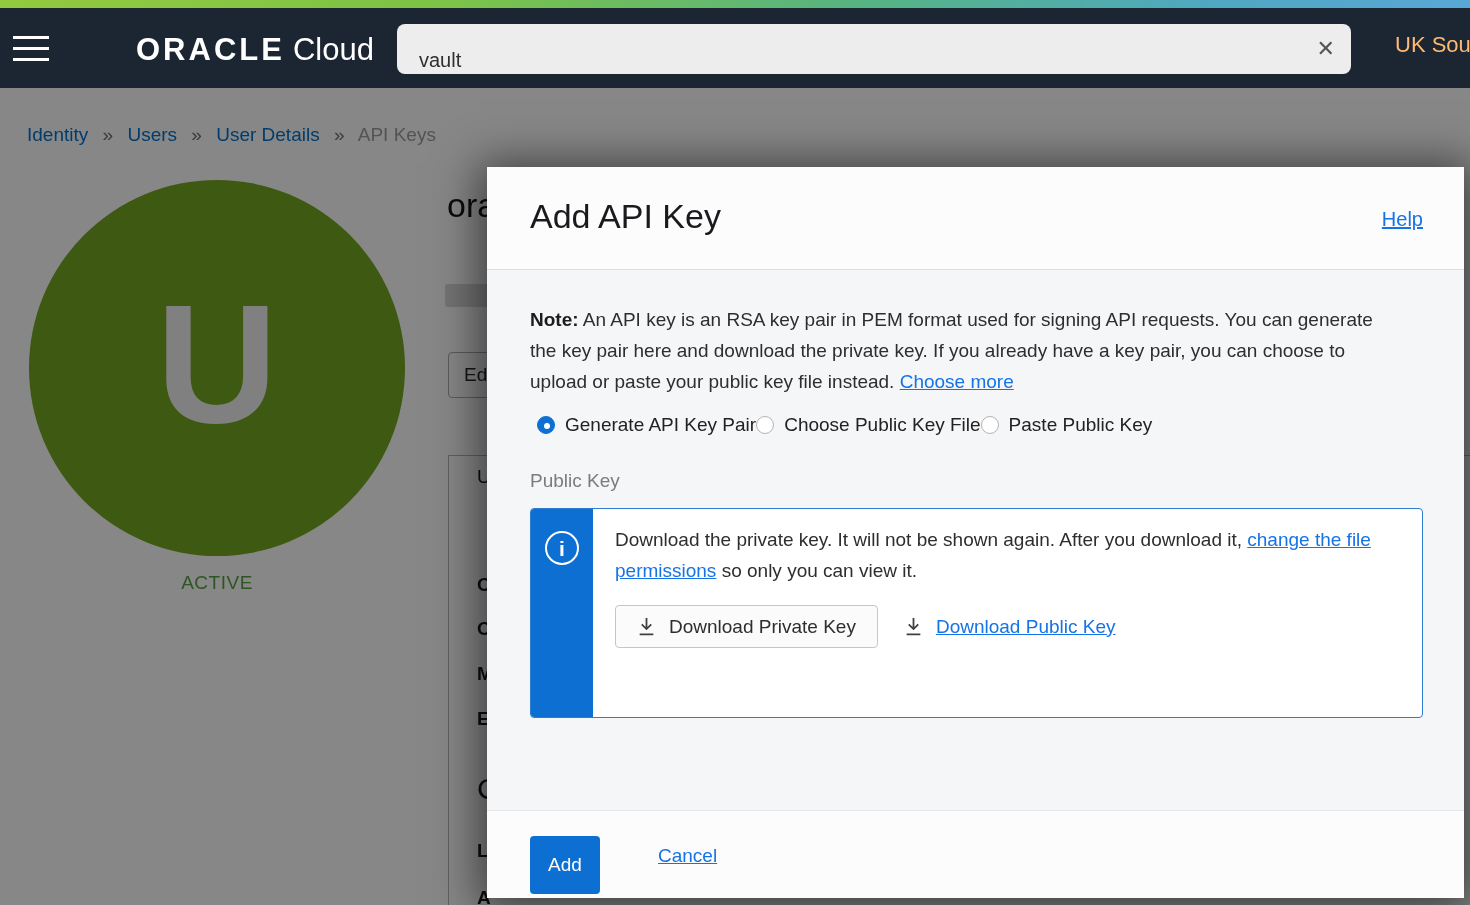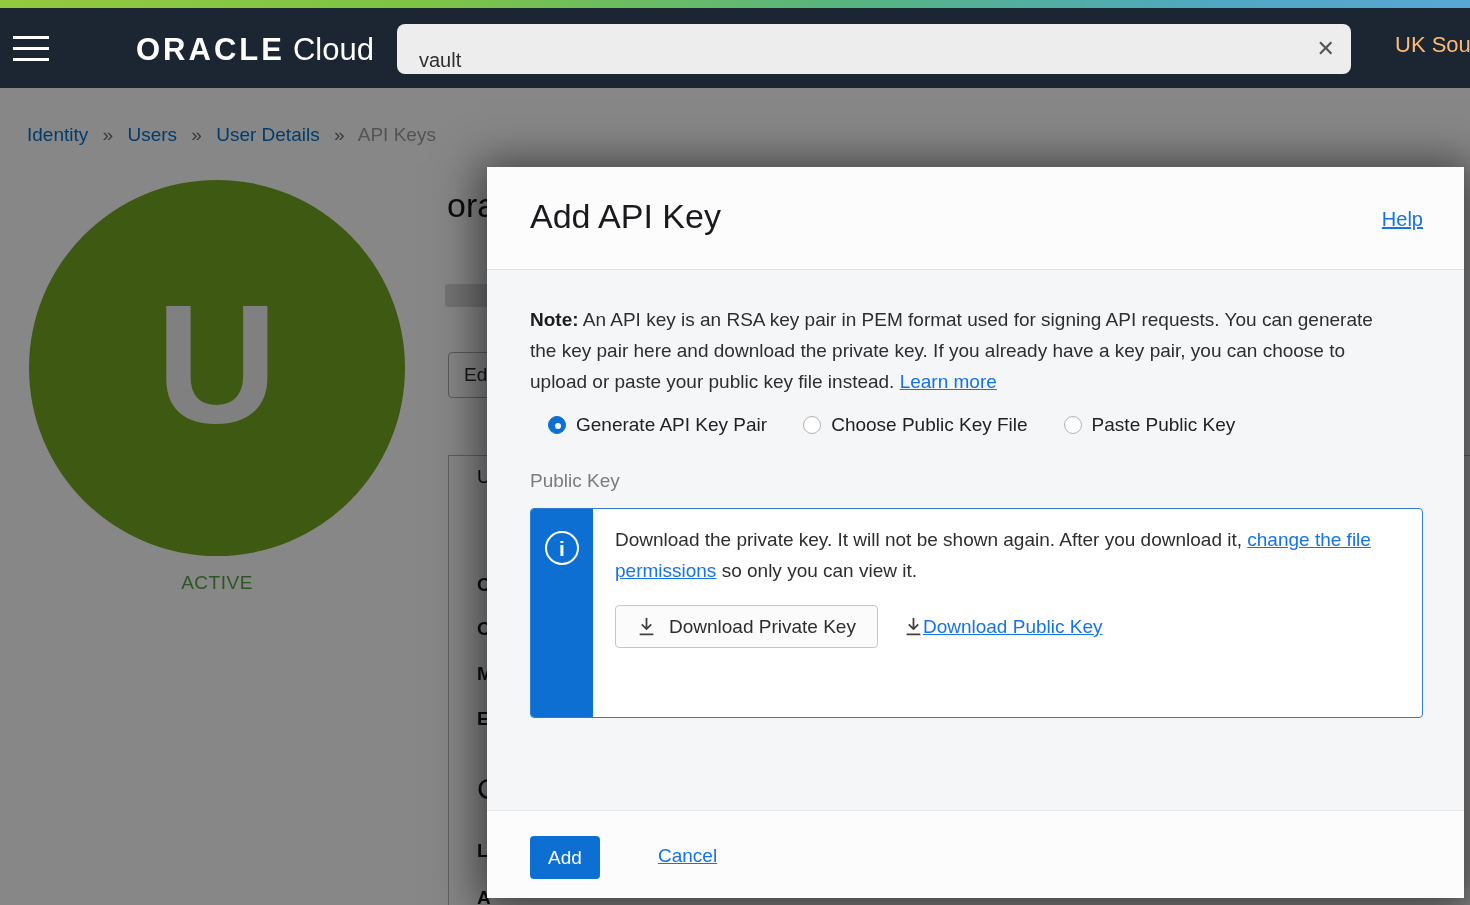--- a/index.html
+++ b/index.html
@@ -55,46 +55,46 @@
   .modal-header { position:absolute; left:0; top:0; width:100%; height:103px; background:#fcfcfc;
     border-bottom:1px solid #ddd; }
   .modal-title { position:absolute; left:43px; top:30px; font-size:34px; color:#1a1a1e; }
   .help-link { position:absolute; right:41px; top:41px; font-size:20px; }
   a.link { color:#1673e6; text-decoration:underline; cursor:pointer; }
 
   .modal-body { position:absolute; left:0; top:103px; width:100%; height:540px; background:#f5f6f7; }
   .note { position:absolute; left:43px; top:34px; width:862px; font-size:19px; line-height:31px; color:#2e2e2e; }
   .note b { color:#1c1c1c; }
 
-  .radio-row { position:absolute; left:61px; top:144px; display:flex; align-items:center; gap:36px; }
+  .radio-row { position:absolute; left:50px; top:144px; display:flex; align-items:center; }
   .radio-item { display:flex; align-items:center; gap:10px; cursor:pointer; }
   .radio-circle { width:18px; height:18px; border-radius:50%; background:#fff; border:1px solid #b4b4b4; position:relative; }
   .radio-item.selected .radio-circle { background:#0d6fd2; border-color:#0d6fd2; }
   .radio-item.selected .radio-circle::after { content:""; position:absolute; left:6px; top:6px; width:6px; height:6px;
     border-radius:50%; background:#fff; }
   .radio-label { font-size:19px; color:#222; }
 
   .field-label { position:absolute; left:43px; top:200px; font-size:19px; color:#7c7c7c; }
 
   .info-box { position:absolute; left:43px; top:238px; width:893px; height:210px; background:#fff;
     border:1px solid #2e7dd1; border-radius:4px; overflow:hidden; }
   .info-stripe { position:absolute; left:0; top:0; width:62px; height:100%; background:#0d6fd2; }
   .info-icon { position:absolute; left:14px; top:22px; width:34px; height:34px; border:2px solid #fff;
     border-radius:50%; color:#fff; font-size:21px; font-weight:700; text-align:center; line-height:31px; }
   .info-content { position:absolute; left:84px; top:15px; width:790px; }
   .info-text { font-size:19px; line-height:31px; color:#2e2e2e; }
   .dl-row { margin-top:19px; display:flex; align-items:center; gap:26px; }
   .dl-private { display:flex; align-items:center; gap:13px; height:43px; padding:9px 21px;
     background:#fbfbfb; border:1px solid #c6c6c6; border-radius:4px; font-size:19px; color:#2e2e2e; cursor:pointer; }
-  .dl-public { display:flex; align-items:center; gap:0; font-size:19px; cursor:pointer; }
+  .dl-public { display:flex; align-items:center; gap:13px; font-size:19px; cursor:pointer; }
   .dl-icon { width:19px; height:20px; display:inline-block; }
 
   .modal-footer { position:absolute; left:0; top:643px; width:100%; height:88px; background:#fcfcfc;
     border-top:1px solid #e7e7e7; }
-  .add-btn { position:absolute; left:43px; top:25px; min-width:70px; height:43px; background:#0d6fd2;
+  .add-btn { position:absolute; left:43px; top:25px; min-width:70px; height:58px; background:#0d6fd2;
     color:#fff; border:none; border-radius:4px; font-size:19px; font-family:"Liberation Sans",sans-serif;
     padding:0 18px; cursor:pointer; }
   .cancel-link { position:absolute; left:135px; top:34px; font-size:19px;margin-left:36px; }
 </style>
 </head>
 <body>
 
 <div class="screen">
 
   <div class="brand-strip"></div>
@@ -150,21 +150,21 @@
 
   <div class="modal">
 
     <div class="modal-header">
       <div class="modal-title">Add API Key</div>
       <a class="link help-link">Help</a>
     </div>
 
     <div class="modal-body">
 
-      <div class="note"><b>Note:</b><span> An API key is an RSA key pair in PEM format used for signing API requests. You can generate the key pair here and download the private key. If you already have a key pair, you can choose to upload or paste your public key file instead. </span><a class="link">Learn more</a></div>
+      <div class="note"><b>Note:</b><span> An API key is an RSA key pair in PEM format used for signing API requests. You can generate the key pair here and download the private key. If you already have a key pair, you can choose to upload or paste your public key file instead. </span><a class="link">Choose more</a></div>
 
       <div class="radio-row">
         <div class="radio-item selected">
           <span class="radio-circle"></span>
           <span class="radio-label">Generate API Key Pair</span>
         </div>
         <div class="radio-item">
           <span class="radio-circle"></span>
           <span class="radio-label">Choose Public Key File</span>
         </div>

